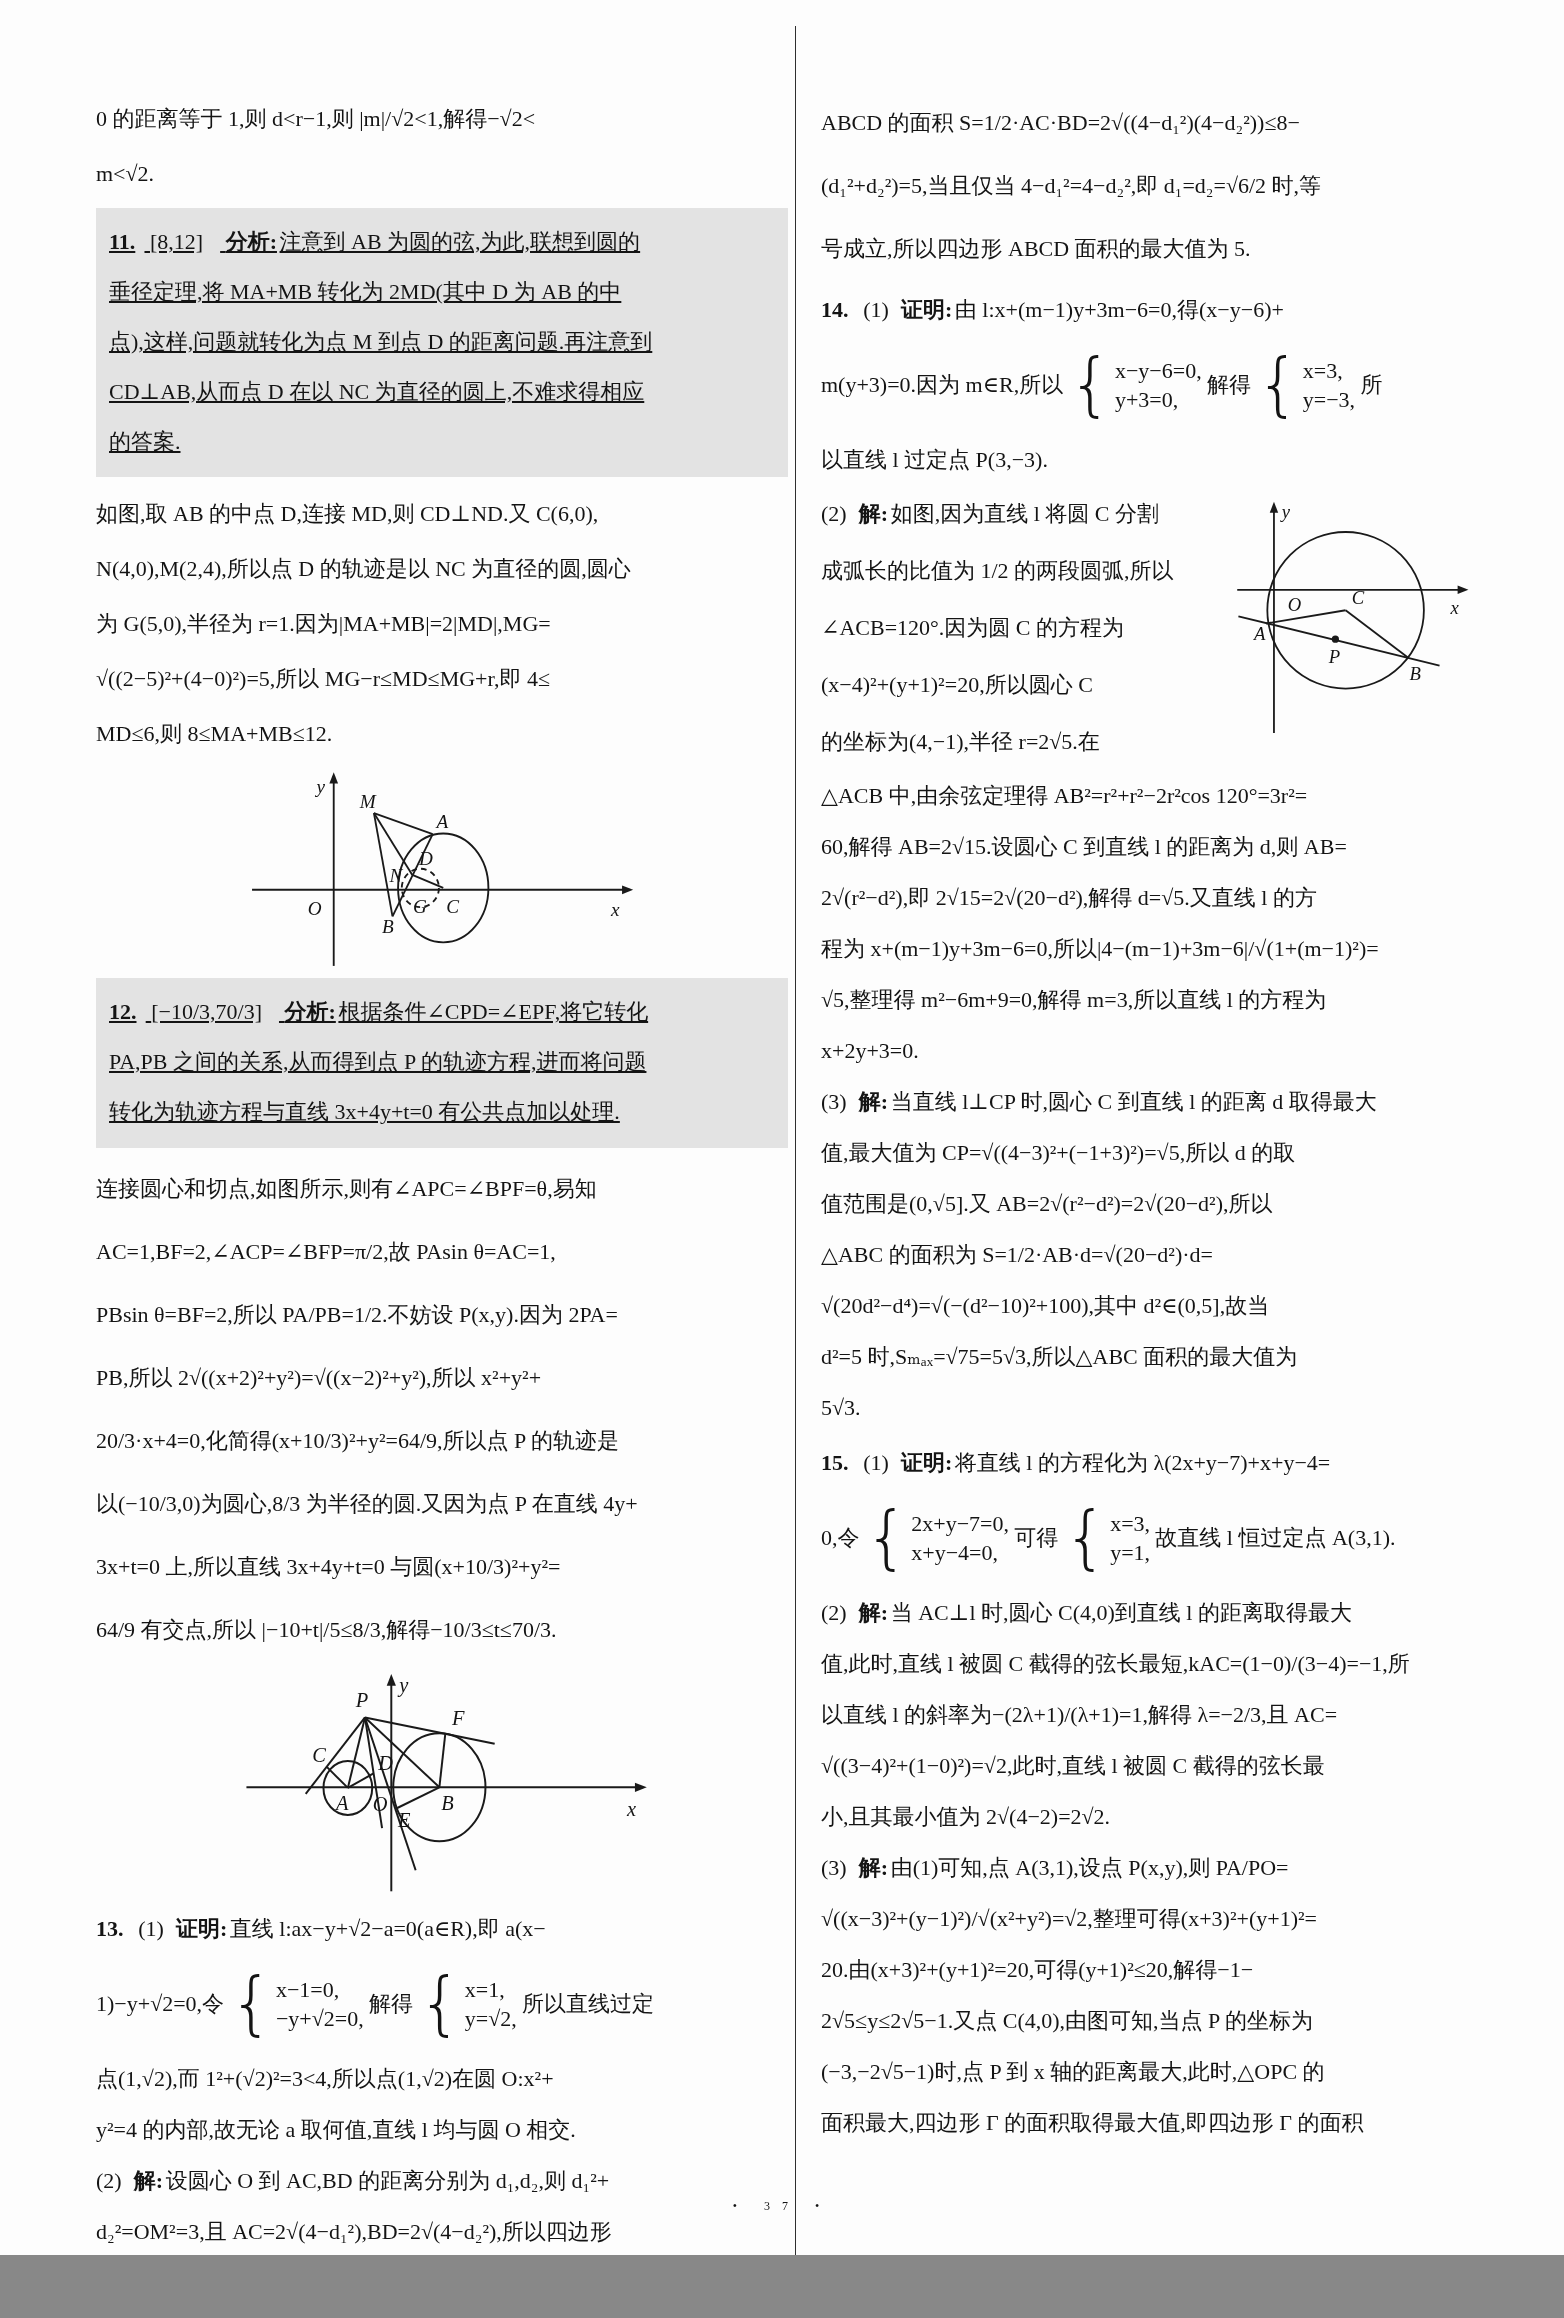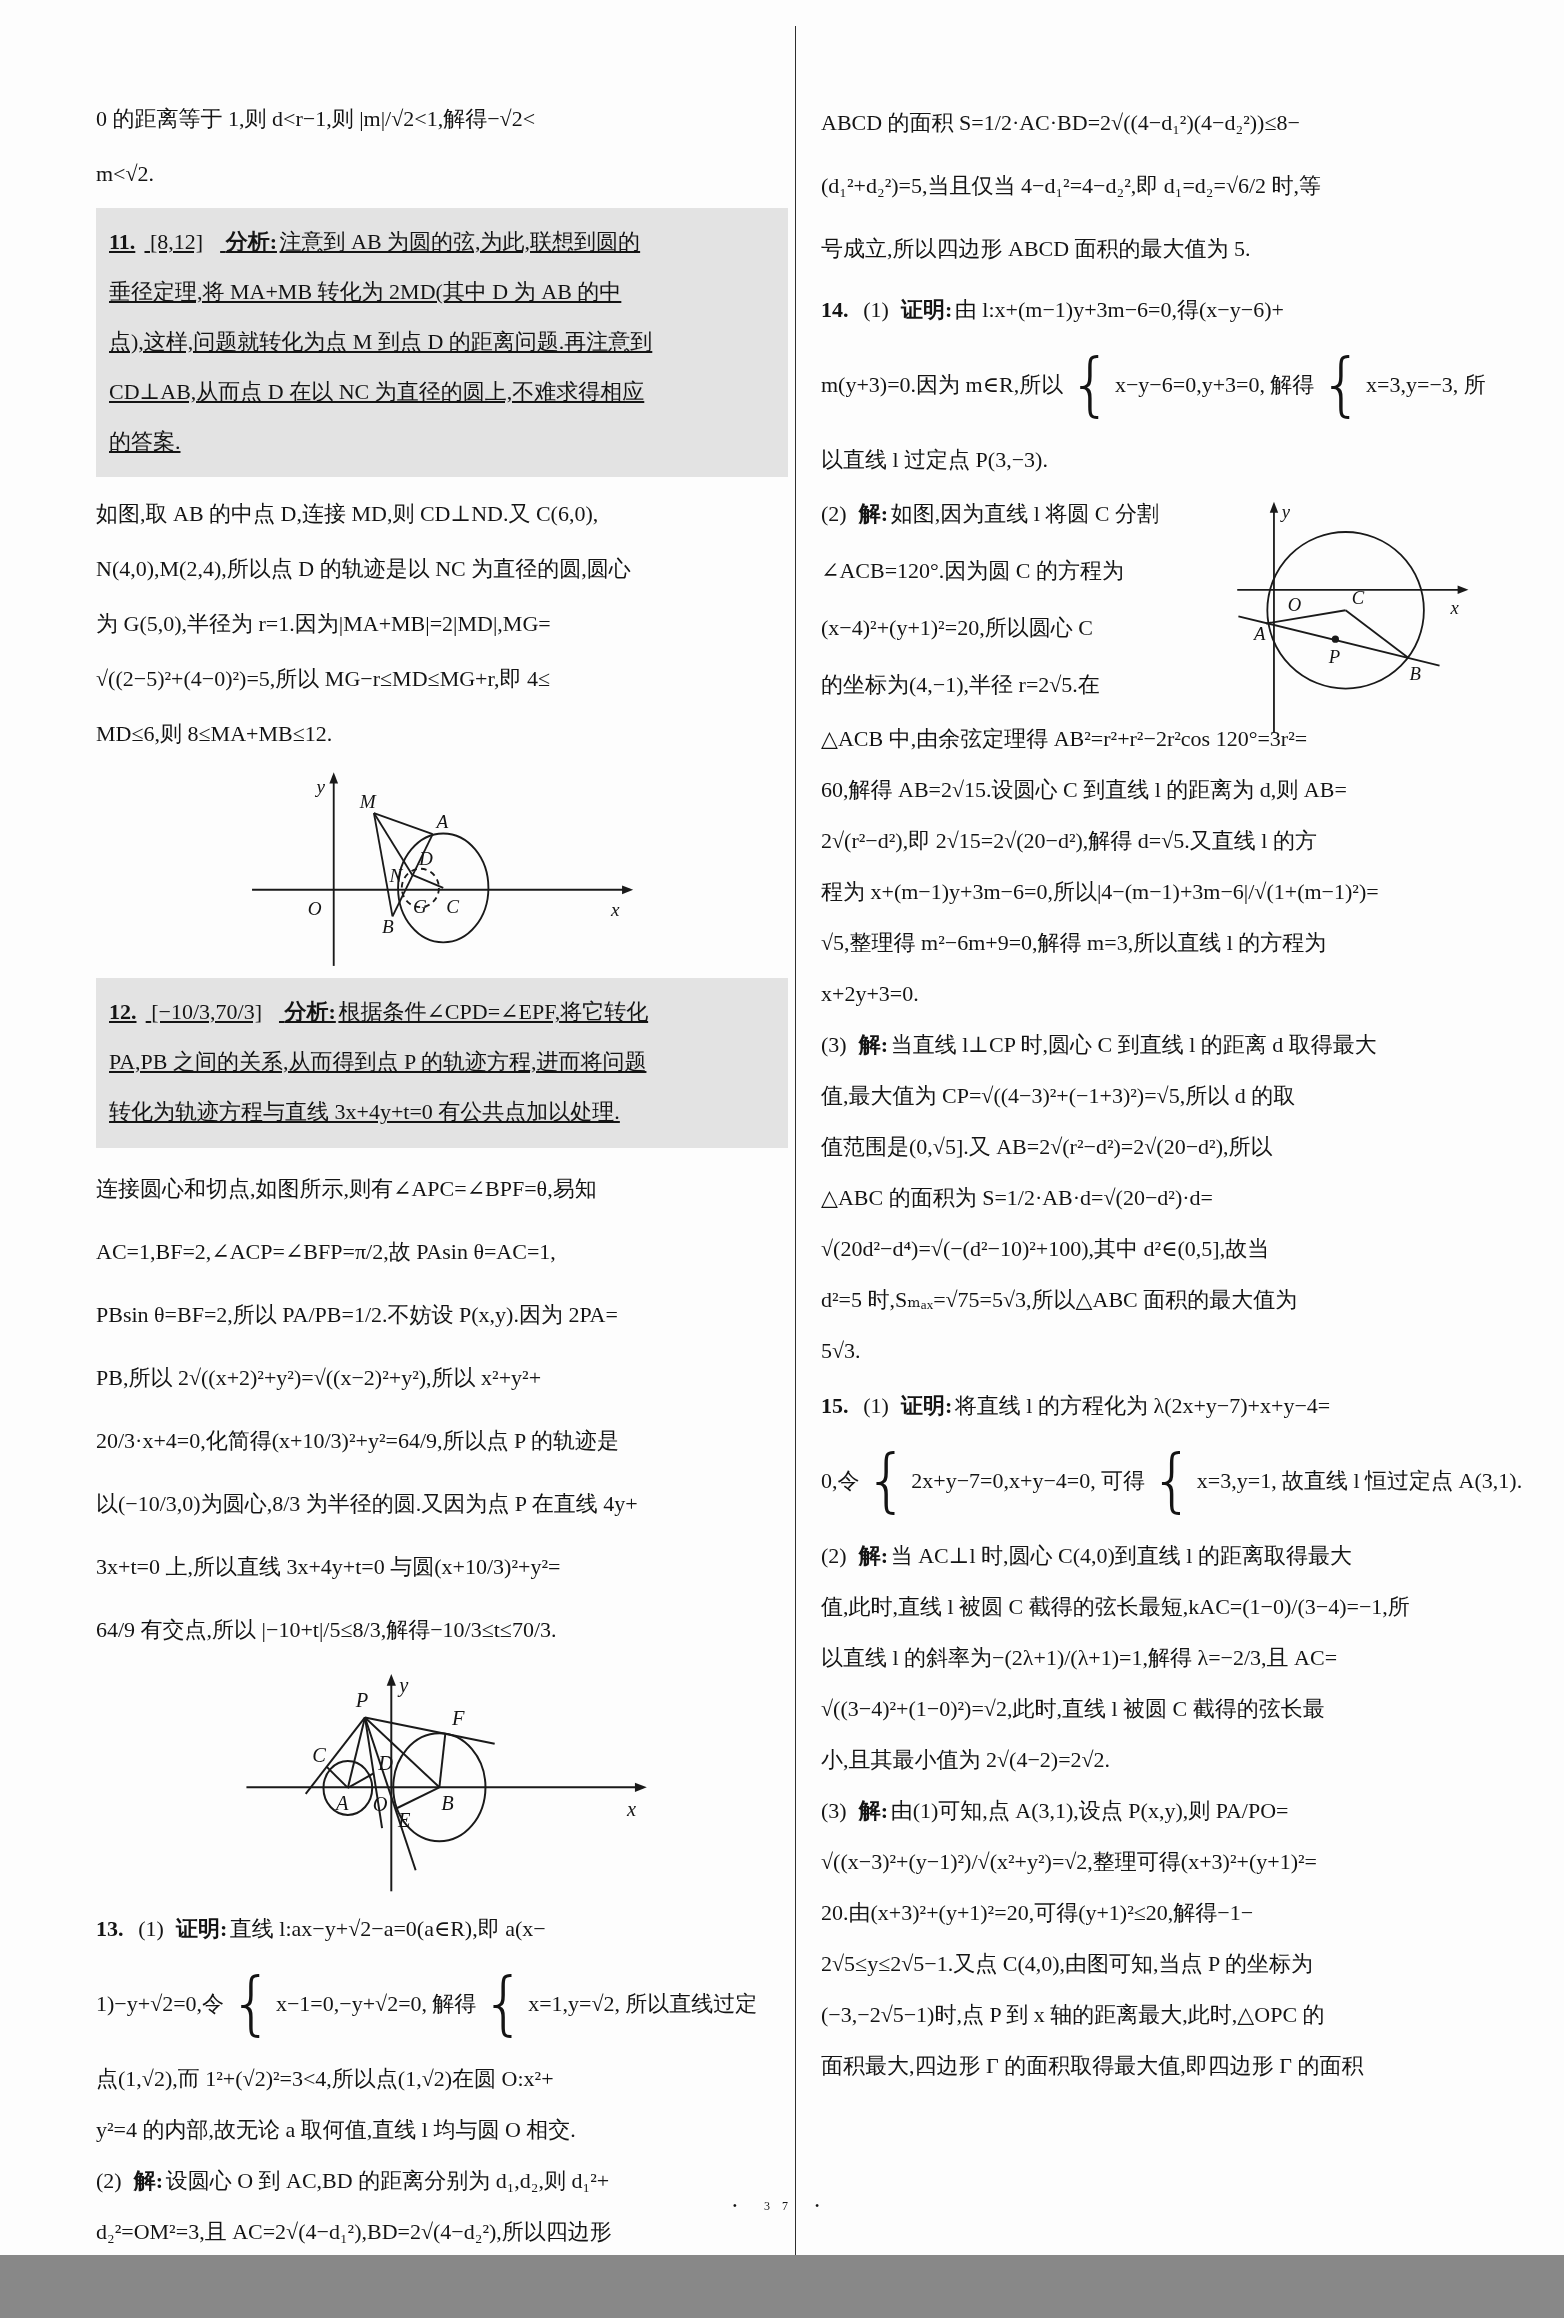--- a/index.html
+++ b/index.html
@@ -16,21 +16,21 @@
   .b{font-weight:bold;}
   .num{font-weight:bold;margin-right:9.2px;}
   .rng{margin-right:17px;}
   .lbl{margin-right:2.6px;}
   .pt{margin-right:6.6px;}
   .abox{background:#e3e3e3;padding:9.2px 13px 10.5px 13px;margin:6.6px 0 9.2px 0;}
   .abox .mline{line-height:50px;text-decoration:underline;}
   .cases-line{display:flex;align-items:center;line-height:28px;height:99px;}
   .cases{display:inline-flex;align-items:center;margin:0 5.3px;}
   .brace{font-size:69px;font-family:"DejaVu Sans",sans-serif;font-weight:100;line-height:1;margin-right:2.6px;}
-  .rows{display:inline-flex;flex-direction:row;gap:0;}
+  .rows{display:inline-flex;flex-direction:column;gap:0;}
   .rows span{line-height:29px;}
   .fig{display:flex;justify-content:center;margin:9.2px 0;}
   svg text{font-family:"Liberation Serif","DejaVu Serif",serif;font-style:italic;font-size:31px;fill:#141414;}
   .narrow-wrap{position:relative;}
   .narrow-lines{width:385px;}
   .narrow-lines .mline{line-height:57px;white-space:normal;}
   .fig3box{position:absolute;right:-6.6px;top:0;}
   .footer{position:absolute;left:0;right:0;bottom:41px;text-align:center;font-size:12px;letter-spacing:12px;}
 </style>
 </head>
@@ -228,20 +228,21 @@
       </div>
       <div class="mline">以直线 l 过定点 P(3,−3).</div>
 
       <div class="narrow-wrap">
         <div class="narrow-lines">
           <div class="mline">
             <span class="pt">(2)</span>
             <span class="b lbl">解:</span><span>如图,因为直线 l 将圆 C 分割</span>
           </div>
           <div>
+              <div class="mline">成弧长的比值为 1/2 的两段圆弧,所以</div>
               <div class="mline">∠ACB=120°.因为圆 C 的方程为</div>
               <div class="mline">(x−4)²+(y+1)²=20,所以圆心 C</div>
               <div class="mline">的坐标为(4,−1),半径 r=2√5.在</div>
             </div>
         </div>
         <div class="fig3box">
           <svg width="283" height="277" viewBox="0 0 470 440">
             <g stroke="#1a1a1a" stroke-width="3" fill="none">
               <line x1="73" y1="25" x2="73" y2="402"></line>
               <line x1="12" y1="164" x2="390" y2="164"></line>

